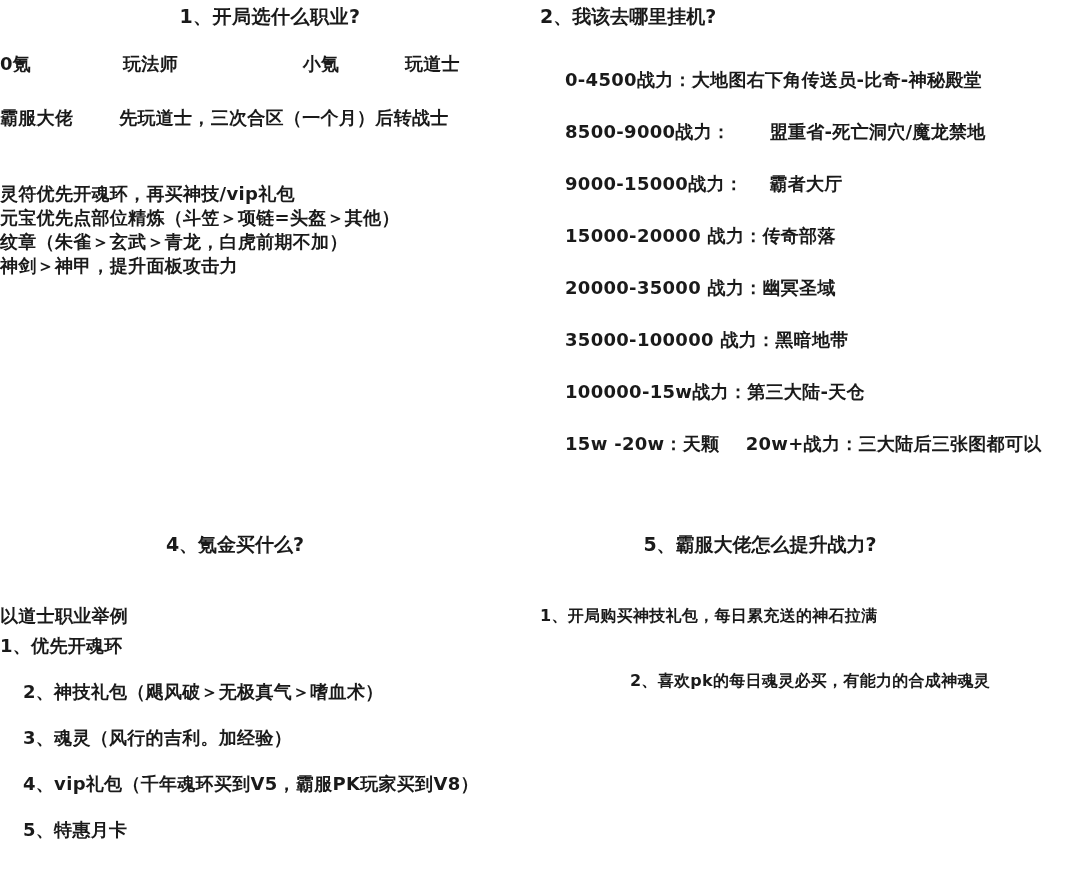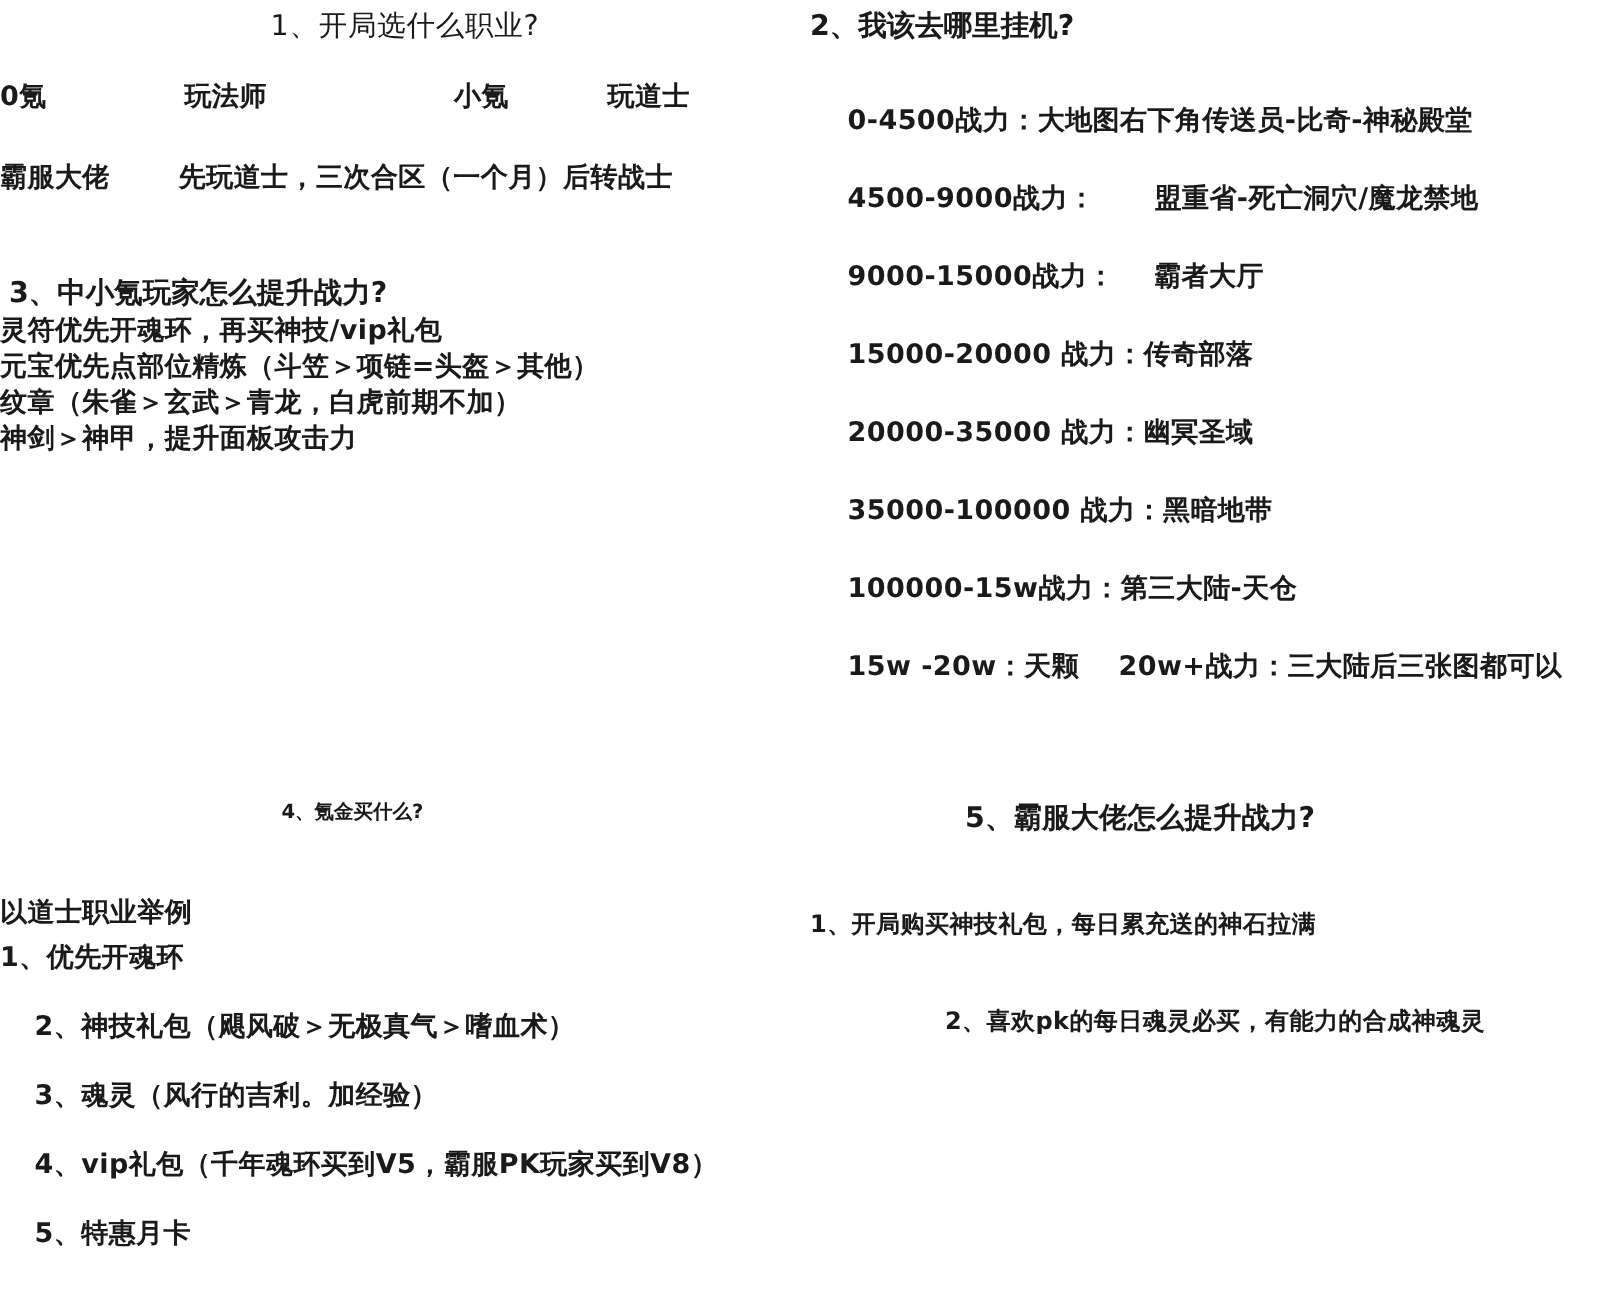--- a/index.html
+++ b/index.html
@@ -14,21 +14,21 @@
     color: #1a1a1a;
     overflow: hidden;
   }
   .page {
     position: relative;
     width: 1080px;
     height: 869px;
   }
 
   .q-title {
-    font-weight: normal;
+    font-weight: bold;
     font-size: 19px;
     text-align: center;
     letter-spacing: 0.5px;
   }
 
   .line {
     font-weight: bold;
     font-size: 18px;
     letter-spacing: 0.3px;
     white-space: pre;
@@ -45,21 +45,21 @@
   #b1 .r1 { position: absolute; left: 0; top: 52px; }
   #b1 .r2 { position: absolute; left: 0; top: 106px; }
 
   
   #b3 { position: absolute; left: 0; top: 182px; width: 540px; }
   #b3 .hdr { font-weight: bold; font-size: 19px; padding-left: 6px; }
   #b3 .row { }
 
   
   #b4 { position: absolute; left: 0; top: 532px; width: 540px; }
-  #b4 .hdr { text-align: center; font-weight: bold; font-size: 13px; padding-right: 70px; }
+  #b4 .hdr { text-align: center; font-weight: bold; font-size: 19px; padding-right: 70px; }
   #b4 .row { margin-top: 22px; padding-left: 23px; }
   #b4 .row0 { margin-top: 46px; }
 
   
   #b2 { position: absolute; left: 540px; top: 0; width: 540px; }
   #b2 .hdr { text-align: left; font-weight: bold; font-size: 19px; padding-right: 130px; }
   #b2 .row { margin-top: 28px; padding-left: 25px; }
   #b2 .row-first { margin-top: 38px; padding-left: 25px; }
 
   
@@ -77,41 +77,40 @@
 
 <div class="page">
 
   <div id="b1">
     <div class="q-title t">1、开局选什么职业?</div>
     <div class="line r1">0氪              玩法师                   小氪          玩道士</div>
     <div class="line r2">霸服大佬       先玩道士，三次合区（一个月）后转战士</div>
   </div>
 
   <div id="b3">
-    <div class="hdr">3、中小氪玩家怎么提升战力?</div>
     <div class="row line">灵符优先开魂环，再买神技/vip礼包</div>
     <div class="row line">元宝优先点部位精炼（斗笠＞项链=头盔＞其他）</div>
     <div class="row line">纹章（朱雀＞玄武＞青龙，白虎前期不加）</div>
     <div class="row line">神剑＞神甲，提升面板攻击力</div>
   </div>
 
   <div id="b4">
     <div class="hdr">4、氪金买什么?</div>
     <div class="row0 line">以道士职业举例</div>
     <div class="line" style="margin-top:6px">1、优先开魂环</div>
     <div class="row line">2、神技礼包（飓风破＞无极真气＞嗜血术）</div>
     <div class="row line">3、魂灵（风行的吉利。加经验）</div>
     <div class="row line">4、vip礼包（千年魂环买到V5，霸服PK玩家买到V8）</div>
     <div class="row line">5、特惠月卡</div>
   </div>
 
   <div id="b2">
     <div class="hdr" style="margin-top:4px">2、我该去哪里挂机?</div>
     <div class="row-first line">0-4500战力：大地图右下角传送员-比奇-神秘殿堂</div>
-    <div class="row line">4500-9000战力：      盟重省-死亡洞穴/魔龙禁地</div>
+    <div class="row line">8500-9000战力：      盟重省-死亡洞穴/魔龙禁地</div>
     <div class="row line">9000-15000战力：    霸者大厅</div>
     <div class="row line">15000-20000 战力：传奇部落</div>
     <div class="row line">20000-35000 战力：幽冥圣域</div>
     <div class="row line">35000-100000 战力：黑暗地带</div>
     <div class="row line">100000-15w战力：第三大陆-天仓</div>
     <div class="row line">15w -20w：天颗    20w+战力：三大陆后三张图都可以</div>
   </div>
 
   <div id="b5">
     <div class="hdr">5、霸服大佬怎么提升战力?</div>

